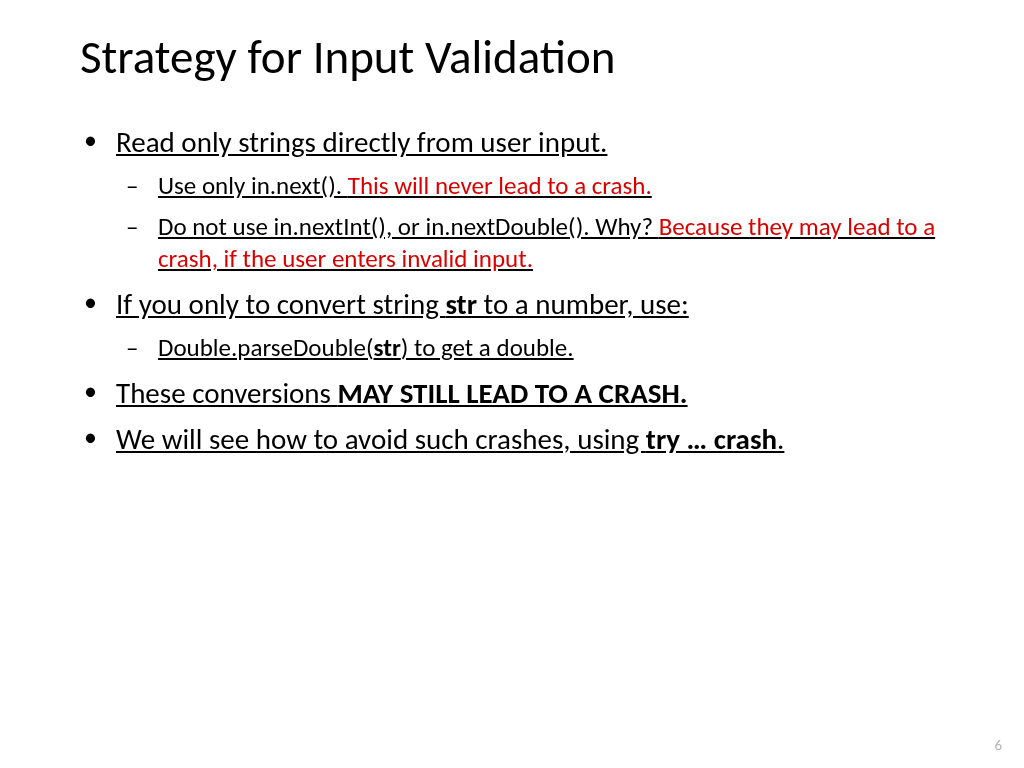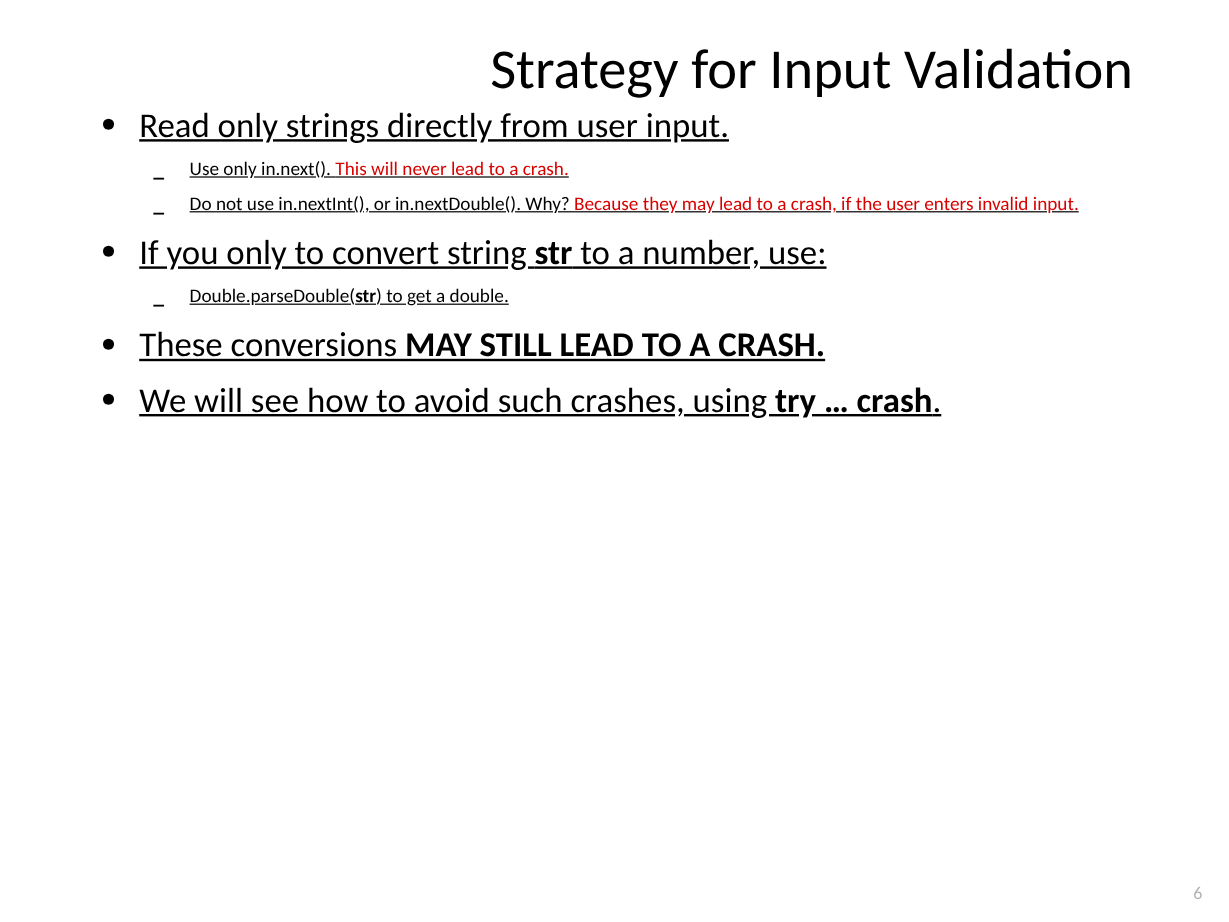--- a/index.html
+++ b/index.html
@@ -13,21 +13,22 @@
     overflow: hidden;
   }
   .slide {
     width: 100%;
     height: 100%;
     padding: 28px 80px 0 80px;
   }
   .title {
     font-size: 47px;
     font-weight: 400;
-    text-align: right;
+    text-align: left;
+    margin-bottom: 38px;
     letter-spacing: 0px;
   }
   ul.lvl1 {
     list-style: none;
     padding-left: 36px;
   }
   ul.lvl1 > li {
     position: relative;
     font-size: 29px;
     line-height: 1.25;
@@ -41,21 +42,21 @@
     top: 0;
     font-size: 26px;
   }
   ul.lvl2 {
     list-style: none;
     padding-left: 42px;
     margin-top: 10px;
   }
   ul.lvl2 > li {
     position: relative;
-    font-size: 16px;
+    font-size: 25px;
     line-height: 1.3;
     margin-bottom: 8px;
   }
   ul.lvl2 > li::before {
     content: "–";
     position: absolute;
     left: -32px;
     top: 0;
     font-size: 25px;
   }

